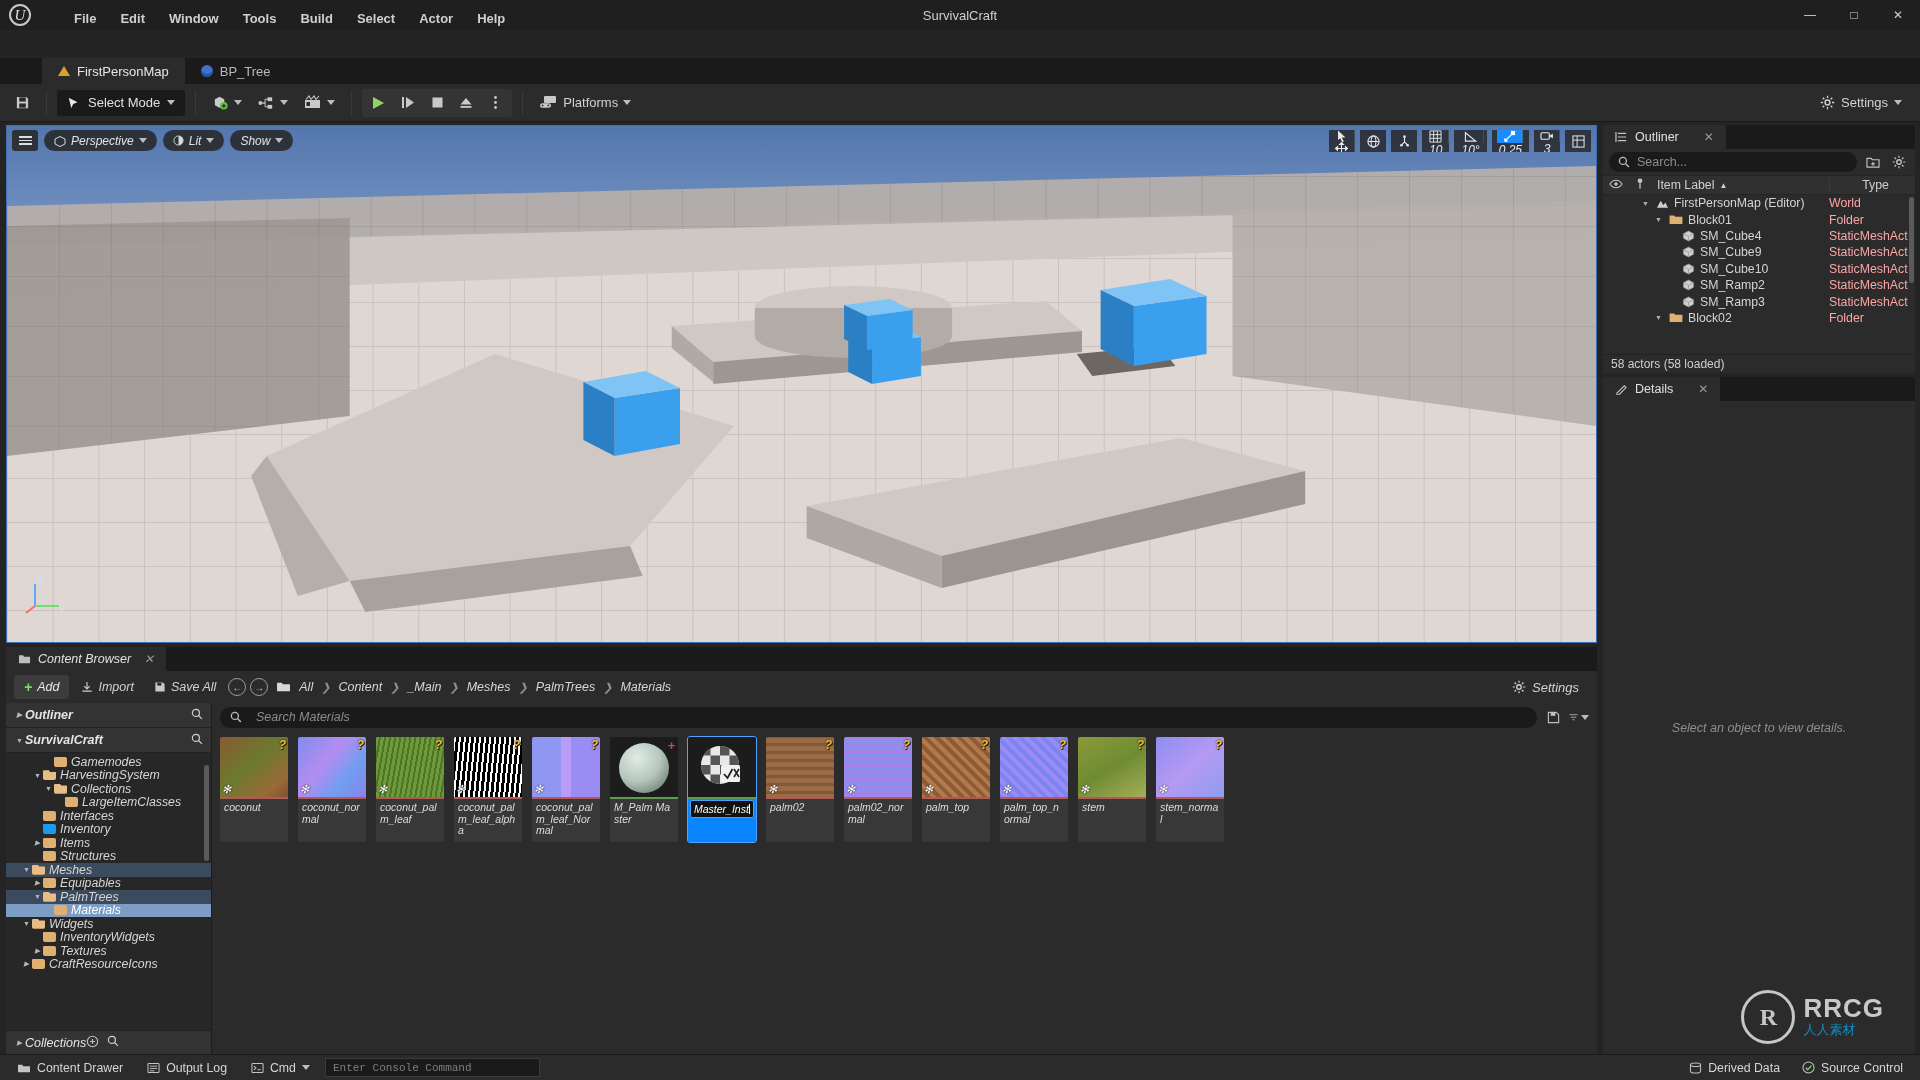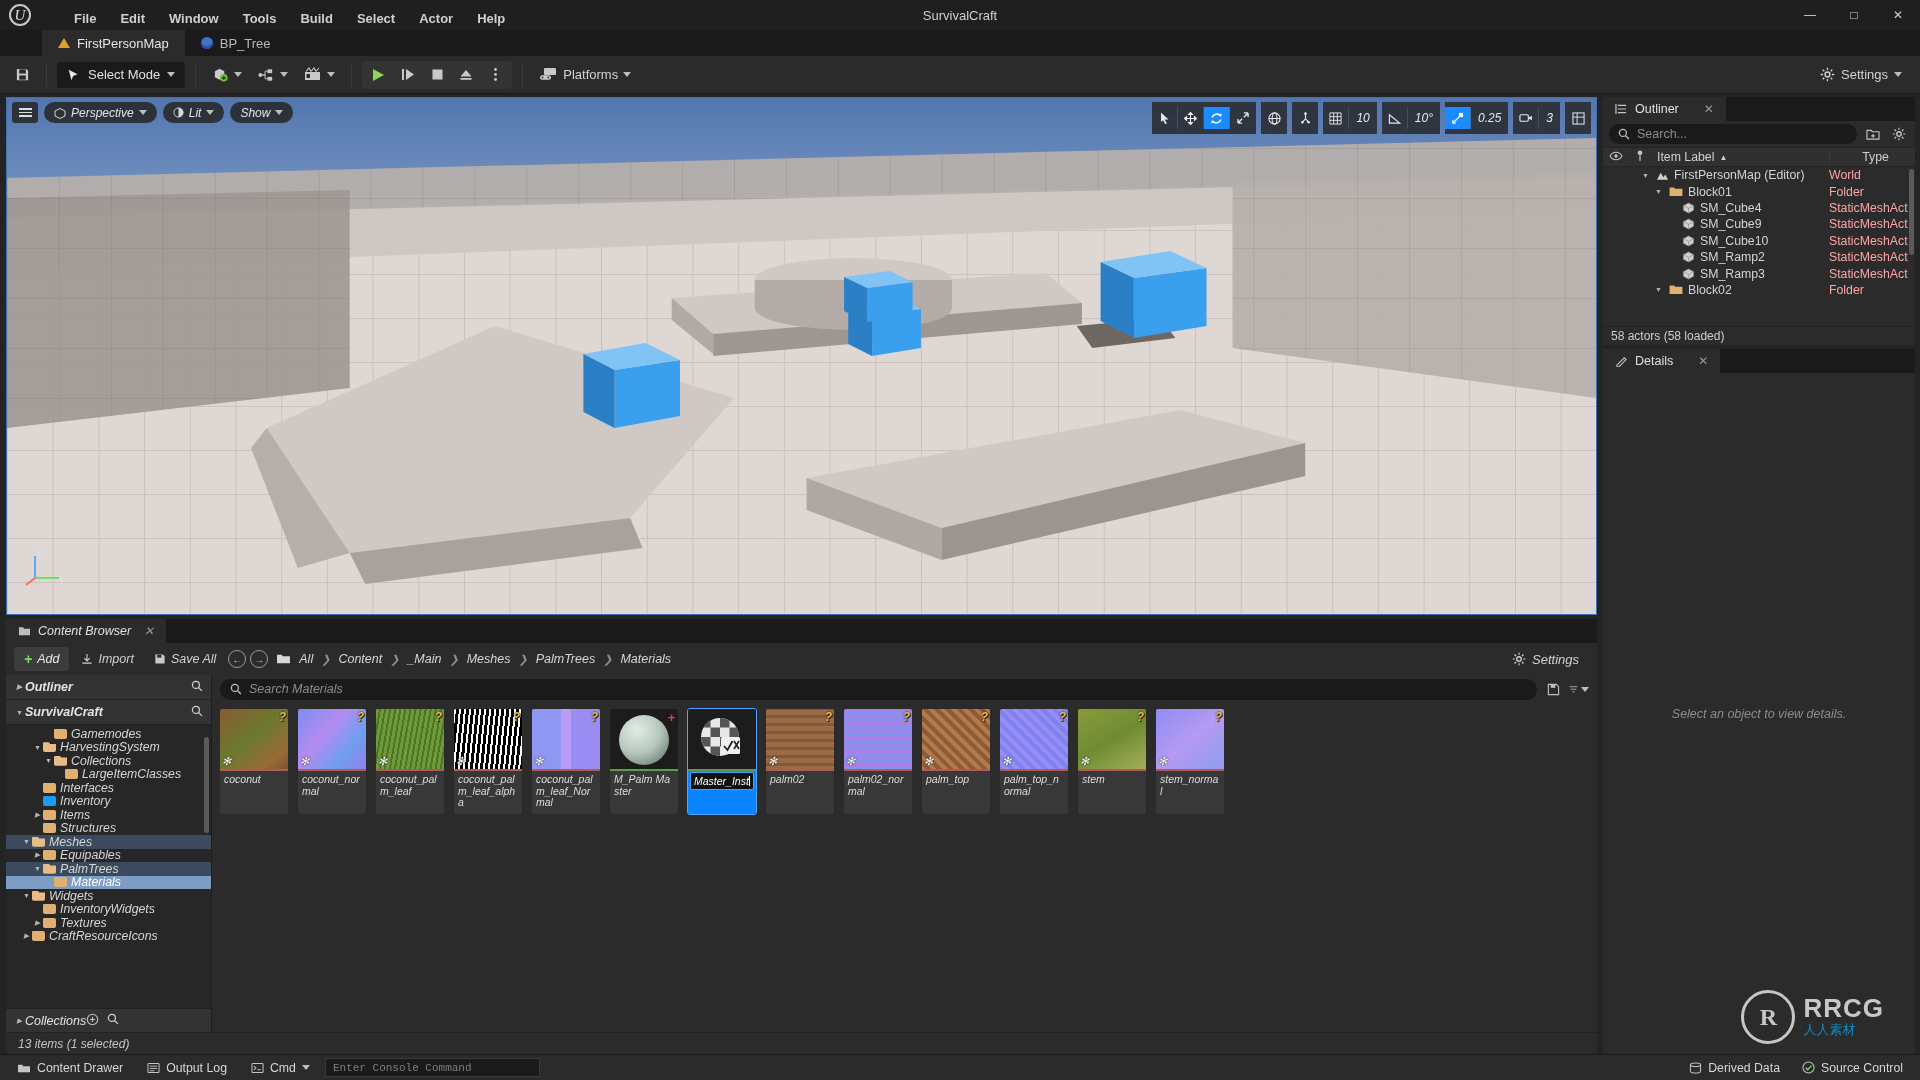--- a/index.html
+++ b/index.html
@@ -15,21 +15,21 @@
   .titlebar { height:30px; background:#1f1f1f; display:flex; align-items:center; position:relative; flex:none; }
   .ue-logo { width:40px; height:30px; display:flex; align-items:center; justify-content:center; }
   .ue-logo .circ { width:22px; height:22px; border-radius:50%; border:2px solid #c9c9c9; display:flex; align-items:center; justify-content:center; font-family:"Liberation Serif",serif; font-size:15px; color:#e0e0e0; font-style:italic; }
   .menubar { display:flex; align-items:flex-end; height:30px; margin-left:22px;font-weight:bold; }
   .menubar .mi { padding:4px 12px; font-size:13px; color:#cfcfcf; cursor:default; }
   .titlebar .projname { position:absolute; left:0; right:0; text-align:center; font-size:13px; color:#d0d0d0; pointer-events:none; }
   .winbtns { margin-left:auto; display:flex; height:30px; }
   .winbtns div { width:44px; display:flex; align-items:center; justify-content:center; font-size:12px; color:#d0d0d0; }
 
   
-  .tabbar { height:26px; background:#1a1a1a; display:flex; align-items:flex-end; flex:none; padding-left:42px; }
+  .tabbar { height:26px; background:#1a1a1a; display:flex; align-items:flex-end; flex:none; padding-left:42px;margin-top:28px; }
   .tab { height:26px; display:flex; align-items:center; gap:7px; padding:0 16px; font-size:13px; color:#b8b8b8; background:transparent; }
   .tab.active { background:#2b2b2b; color:#e6e6e6; }
   .tab .tri { width:0;height:0;border-left:6px solid transparent;border-right:6px solid transparent;border-bottom:10px solid #e0a030; }
   .tab .bpicon { width:12px;height:12px;border-radius:50%;background:#3f72c8; box-shadow:inset 0 -3px 0 #2b52a0; }
 
   
   .toolbar { height:38px; background:#2b2b2b; display:flex; align-items:center; padding:0 8px; gap:4px; flex:none; border-bottom:1px solid #1a1a1a; }
   .tb-btn { height:28px; min-width:28px; display:flex; align-items:center; justify-content:center; border-radius:3px; color:#d2d2d2; padding:0 5px; }
   .tb-sep { width:1px; height:24px; background:#3a3a3a; margin:0 6px; }
   .mode-btn { height:26px; background:#1a1a1a; border-radius:3px; display:flex; align-items:center; gap:7px; padding:0 10px; color:#e0e0e0; font-size:13px; }
@@ -46,21 +46,21 @@
   
   .viewport-wrap { height:518px; position:relative; margin:3px 3px 0 6px; background:#000; border:1px solid #3f6fb5; flex:none; }
   .vp-canvas { position:absolute; inset:0; overflow:hidden; background:linear-gradient(#5a7fb5 0%, #6d8fc0 45%, #7d9ac4 100%); }
 
   .vp-topbar { position:absolute; top:4px; left:5px; display:flex; gap:6px; align-items:center; z-index:5; }
   .vp-pill { height:21px; background:rgba(38,38,38,.85); border-radius:11px; display:flex; align-items:center; gap:5px; padding:0 10px; font-size:12px; color:#e2e2e2; }
   .hamb { width:26px;height:21px;background:rgba(38,38,38,.85);border-radius:3px;display:flex;flex-direction:column;align-items:center;justify-content:center;gap:2px; }
   .hamb i { width:13px;height:1.5px;background:#ddd;display:block; }
 
   .vp-rightbar { position:absolute; top:4px; right:5px; display:flex; gap:5px; align-items:center; z-index:5; }
-  .seg { display:flex; background:rgba(42,46,52,.9); border-radius:0; overflow:hidden; height:32px; align-items:center; }
+  .seg { display:flex; background:rgba(42,46,52,.9); border-radius:0; overflow:hidden; height:22px; align-items:center;flex-direction:column; }
   .seg .s { width:26px; height:22px; display:flex; align-items:center; justify-content:center; color:#e0e0e0; font-size:12px; border-right:1px solid rgba(90,95,105,.6); }
   .seg .s:last-child { border-right:none; }
   .seg .s.on { background:#1a8cff; color:#fff; }
   .seg .val { padding:0 7px; height:22px; display:flex; align-items:center; color:#e8e8e8; font-size:12px; }
 
   .axis-gizmo { position:absolute; left:18px; bottom:26px; width:44px; height:44px; z-index:5; }
 
   
   .cb { flex:1; margin:4px 3px 0 6px; background:#2b2b2b; display:flex; flex-direction:column; min-height:0; }
   .cb-tabrow { height:24px; background:#1a1a1a; display:flex; align-items:flex-end; }
@@ -86,21 +86,21 @@
   .tw { width:11px; display:flex; align-items:center; justify-content:center; font-size:7px; color:#b5b5b5; flex:none; }
   .fold { width:13px;height:10px; flex:none; margin-right:4px; position:relative; }
   .fold i { position:absolute; inset:0; background:#e0b072; border-radius:1px 2px 2px 2px; }
   .fold.open i { background:#e8bd85; clip-path:polygon(0 0,45% 0,55% 18%,100% 18%,100% 100%,0 100%); }
   .fold.blue i { background:#1a9bf0; }
   .tree-scroll { position:absolute; right:2px; top:12px; width:5px; height:96px; background:#5a5a5a; border-radius:3px; }
   .collections { height:24px; background:#333; display:flex; align-items:center; padding:0 8px; font-size:12.5px; color:#e4e4e4; border-top:1px solid #222; }
 
   .cb-right { flex:1; display:flex; flex-direction:column; min-width:0; background:#2b2b2b; }
   .searchrow { height:28px; display:flex; align-items:center; gap:6px; padding:4px 8px; }
-  .searchbox { flex:1; height:21px; background:#1a1a1a; border-radius:11px; display:flex; align-items:center; gap:7px; padding:0 10px; color:#8c8c8c; font-size:12.5px; }
+  .searchbox { flex:1; height:21px; background:#1a1a1a; border-radius:11px; display:flex; align-items:center; gap:14px; padding:0 10px; color:#8c8c8c; font-size:12.5px; }
   .sq-btn { width:20px;height:20px;display:flex;align-items:center;justify-content:center;color:#c0c0c0; }
 
   .tiles { flex:1; padding:6px 8px; display:flex; gap:10px; align-content:flex-start; flex-wrap:wrap; overflow:hidden; }
   .tile { width:68px; display:flex; flex-direction:column; background:#383838; border-radius:2px; overflow:hidden; position:relative; }
   .tile.selected { background:#0a84ff; outline:1px solid #4da3ff; }
   .thumb { height:62px; position:relative; overflow:hidden; background:#1c1c1c; }
   .thumb .bar { position:absolute; left:0; right:0; bottom:0; height:2px; background:#b25a5a; }
   .thumb .bar.green { background:#5f9b4e; }
   .qmark { position:absolute; top:2px; right:2px; font-size:12px; font-weight:bold; color:#f0c040; text-shadow:0 0 2px #000, 1px 1px 0 #3a2a00; line-height:1; }
   .star { position:absolute; left:2px; bottom:4px; font-size:11px; color:#fff; text-shadow:0 0 2px #000; line-height:1; }
@@ -835,23 +835,20 @@
                     <div class="bar"></div>
                     <div class="qmark">?</div>
                     <div class="star">✻</div>
                   </div>
                   <div class="tname">stem_normal</div>
                 </div>
               </div>
           </div>
         </div>
 
-        <div class="cb-status">
-          <span>13 items (1 selected)</span>
-        </div>
       </div>
     </div>
 
     <div class="rightcol">
 
       <div class="panel" style="height:248px; flex:none;">
         <div class="panel-tabrow">
           <div class="panel-tab">
             <svg width="13" height="12" viewBox="0 0 14 13">
                 <path d="M1 1v11M3 2.5h9M3 6.5h9M3 10.5h9" stroke="#c4c4c4" stroke-width="1.3" fill="none"></path>

